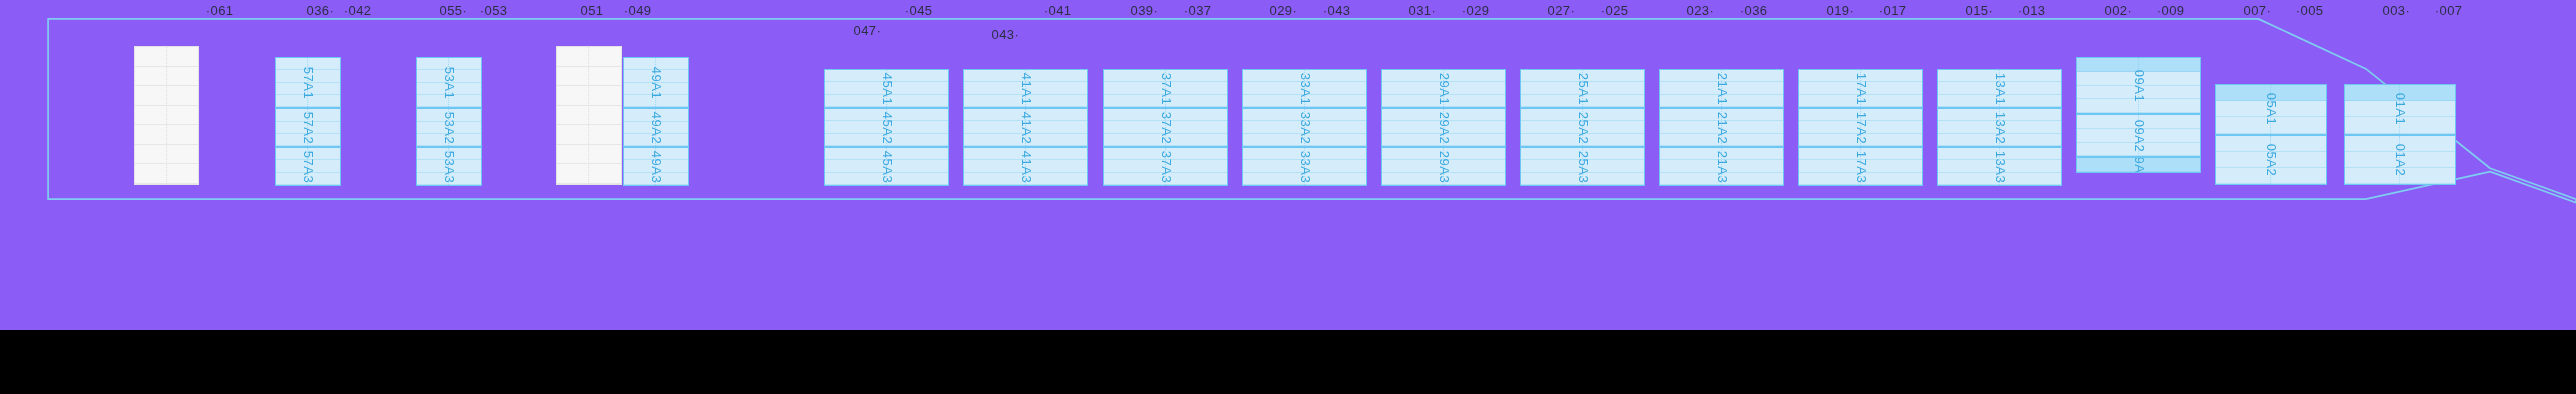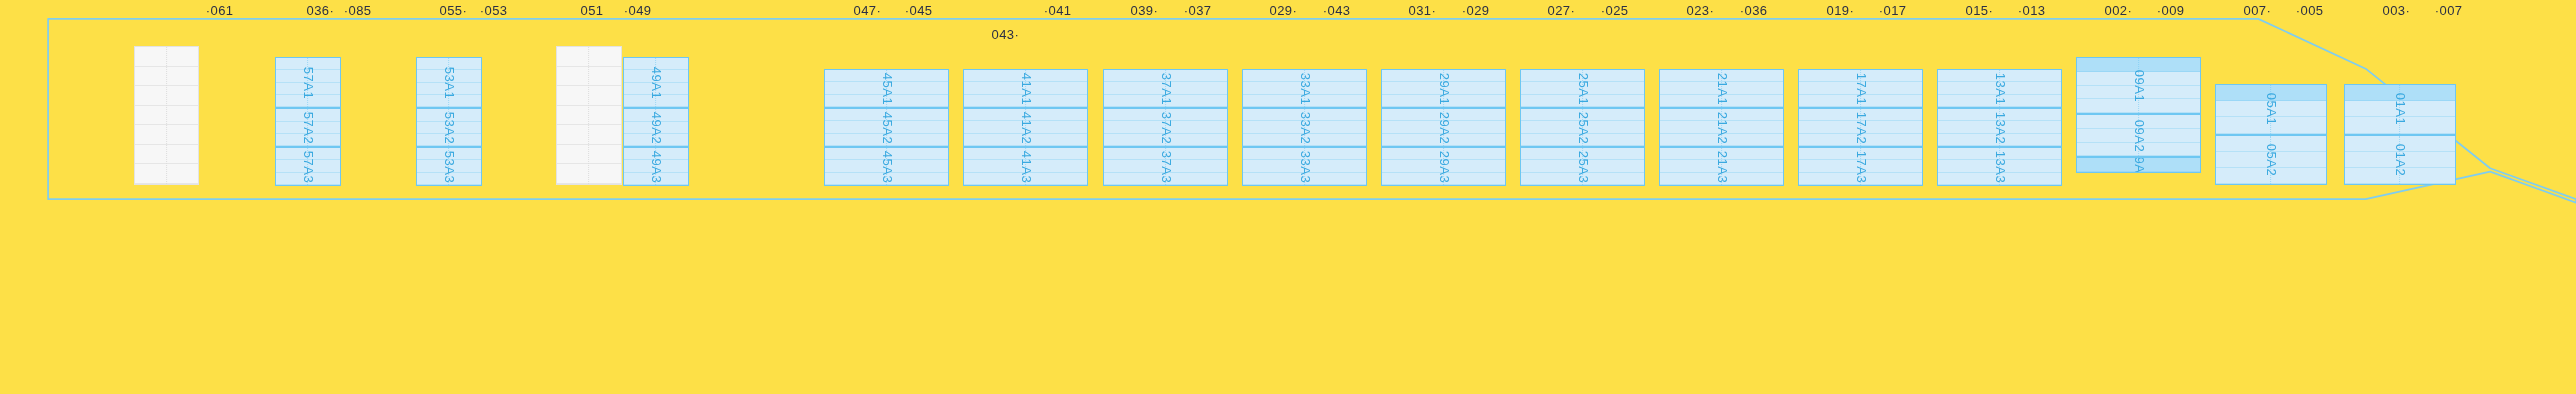--- a/index.html
+++ b/index.html
@@ -5,22 +5,22 @@
 <style>
   * { box-sizing: border-box; }
   html, body {
     margin: 0; padding: 0;
     background: #000000;
     font-family: "Liberation Sans", sans-serif;
   }
   #stage {
     position: relative;
     width: 2576px;
-    height: 394px;
-    background: #fde047;
+    height: 330px;
+    background: #8b5cf6;
     overflow: hidden;
     text-decoration: underline;
   }
 
   
   #ruler {
     position: absolute;
     left: 0; top: 0;
     width: 2576px;
     height: 22px;
@@ -116,26 +116,26 @@
   }
 </style>
 </head>
 <body>
 
 <div id="stage">
 
   <div id="ruler">
       <div class="bay-tick" style="left: 222px;"><span class="dot">·</span><span>061</span><span class="dot hidden">·</span></div>
       <div class="bay-tick" style="left: 318px;"><span class="dot hidden">·</span><span>036</span><span class="dot">·</span></div>
-      <div class="bay-tick" style="left: 360px;"><span class="dot">·</span><span>085</span><span class="dot hidden">·</span></div>
+      <div class="bay-tick" style="left: 360px;"><span class="dot">·</span><span>042</span><span class="dot hidden">·</span></div>
       <div class="bay-tick" style="left: 451px;"><span class="dot hidden">·</span><span>055</span><span class="dot">·</span></div>
       <div class="bay-tick" style="left: 496px;"><span class="dot">·</span><span>053</span><span class="dot hidden">·</span></div>
       <div class="bay-tick" style="left: 592px;"><span class="dot hidden">·</span><span>051</span><span class="dot hidden">·</span></div>
       <div class="bay-tick" style="left: 640px;"><span class="dot">·</span><span>049</span><span class="dot hidden">·</span></div>
-      <div class="bay-tick" style="left: 865px;"><span class="dot hidden">·</span><span>047</span><span class="dot">·</span></div>
+      <div class="bay-tick" style="left: 865px; margin-top: 20px;"><span class="dot hidden">·</span><span>047</span><span class="dot">·</span></div>
       <div class="bay-tick" style="left: 921px;"><span class="dot">·</span><span>045</span><span class="dot hidden">·</span></div>
       <div class="bay-tick" style="left: 1003px; margin-top: 24px;"><span class="dot hidden">·</span><span>043</span><span class="dot">·</span></div>
       <div class="bay-tick" style="left: 1060px;"><span class="dot">·</span><span>041</span><span class="dot hidden">·</span></div>
       <div class="bay-tick" style="left: 1142px;"><span class="dot hidden">·</span><span>039</span><span class="dot">·</span></div>
       <div class="bay-tick" style="left: 1200px;"><span class="dot">·</span><span>037</span><span class="dot hidden">·</span></div>
       <div class="bay-tick" style="left: 1281px;"><span class="dot hidden">·</span><span>029</span><span class="dot">·</span></div>
       <div class="bay-tick" style="left: 1339px;"><span class="dot">·</span><span>043</span><span class="dot hidden">·</span></div>
       <div class="bay-tick" style="left: 1420px;"><span class="dot hidden">·</span><span>031</span><span class="dot">·</span></div>
       <div class="bay-tick" style="left: 1478px;"><span class="dot">·</span><span>029</span><span class="dot hidden">·</span></div>
       <div class="bay-tick" style="left: 1559px;"><span class="dot hidden">·</span><span>027</span><span class="dot">·</span></div>

